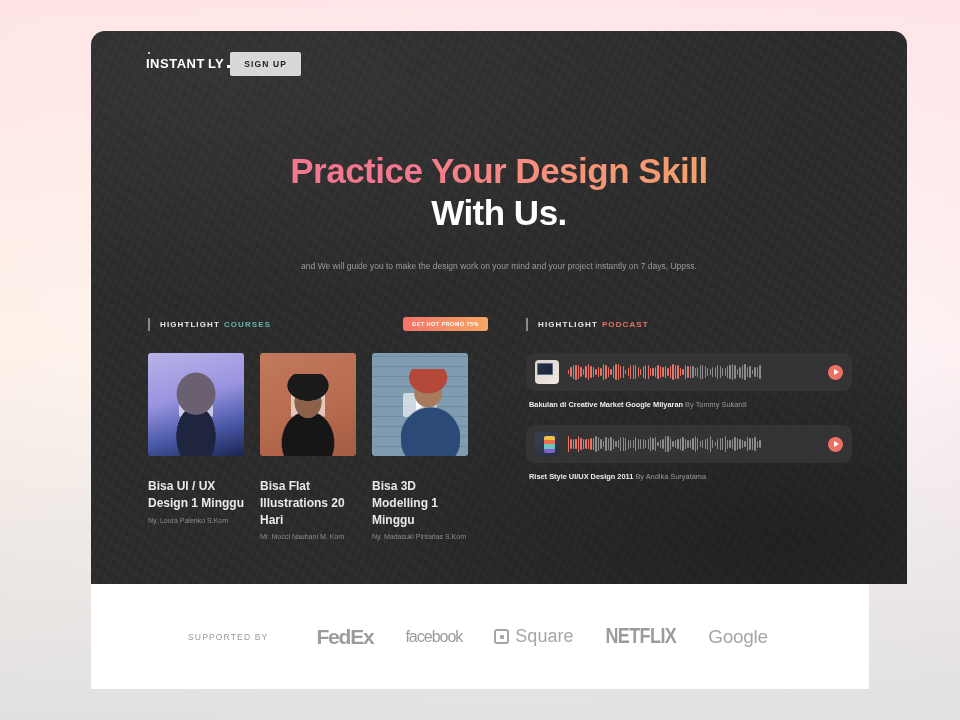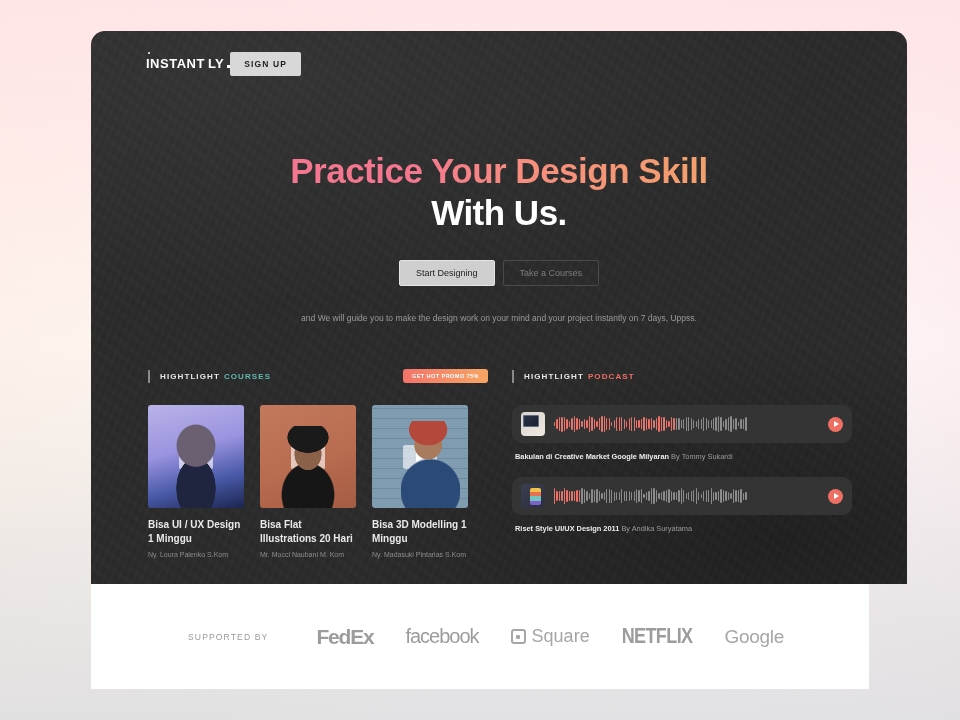--- a/index.html
+++ b/index.html
@@ -44,21 +44,21 @@
              -webkit-background-clip:text; background-clip:text; color:transparent; }
   .hl-white { color:#fff; }
   .cta { margin-top:26px; display:flex; justify-content:center; gap:8px; }
   .btn-primary { background:#cfcfcf; color:#1e1e1e; font-size:9px; padding:7px 16px;
                  border:1px solid #e4e4e4; border-radius:2px; cursor:pointer; }
   .btn-ghost { background:transparent; color:#7d7d7d; font-size:9px; padding:7px 16px;
                border:1px solid #4a4a4a; border-radius:2px; cursor:pointer; }
   .lede { margin-top:24px; color:#9a9a9a; font-size:8.5px; line-height:2.0; }
 
   
-  .cols { display:flex; padding:42px 55px 0 57px; gap:24px;justify-content:center; }
+  .cols { display:flex; padding:42px 55px 0 57px; gap:38px;justify-content:center; }
   .col-courses { width:340px; }
   .col-podcast { flex:1; }
 
   .sechead { display:flex; align-items:center; height:14px; margin-bottom:22px; }
   .bar { width:2px; height:13px; background:#8a8a8a; margin-right:10px; }
   .sechead .t1 { color:#e8e8e8; font-size:8px; font-weight:bold; letter-spacing:1.1px; }
   .sechead .t2 { font-size:8px; font-weight:bold; letter-spacing:1.1px; margin-left:4px; }
   .promo { margin-left:auto; font-size:5.6px; font-weight:bold; color:#fff; letter-spacing:.4px;
            padding:4px 9px; border-radius:3px;
            background:linear-gradient(90deg,#f4736a,#f6a663); }
@@ -81,21 +81,21 @@
   .t2img::after{content:"";position:absolute;left:20%;top:20%;width:60%;height:80%;
     background:radial-gradient(38% 20% at 50% 14%, #1a1a1a 0 92%, transparent 95%),
                radial-gradient(26% 22% at 50% 34%, #8b6149 0 88%, transparent 92%),
                radial-gradient(54% 46% at 50% 84%, #161616 0 82%, transparent 86%);}
   .t3img { background:repeating-linear-gradient(0deg,#7f9cb0 0 9px,#6e8b9f 9px 10px),
                      linear-gradient(#7f9cb0,#7f9cb0); }
   .t3img::after{content:"";position:absolute;left:30%;top:16%;width:62%;height:84%;
     background:radial-gradient(36% 20% at 46% 10%, #b4483a 0 88%, transparent 92%),
                radial-gradient(26% 18% at 46% 28%, #a87a5e 0 88%, transparent 92%),
                radial-gradient(62% 44% at 50% 80%, #2b4a77 0 80%, transparent 84%);}
-  .card h4 { color:#e9e9e9; font-size:10px; font-weight:bold; margin-top:10px; line-height:1.4; }
+  .card h4 { color:#e9e9e9; font-size:12px; font-weight:bold; margin-top:22px; line-height:1.4; }
   .card p { color:#8d8d8d; font-size:7px; margin-top:5px; }
 
   
   .prow { margin-bottom:16px; }
   .pbar { background:#343434; border-radius:9px; padding:7px 9px; display:flex;
           align-items:center; gap:9px; }
   .pthumb { width:24px; height:24px; border-radius:4px; flex:0 0 24px; position:relative;
             overflow:hidden; }
   .pthumb.a { background:linear-gradient(145deg,#d9d4cd,#efe9e1); }
   .pthumb.a::after{content:"";position:absolute;left:2px;top:3px;width:16px;height:12px;
@@ -116,21 +116,21 @@
   .pmeta { margin-top:9px; padding-left:3px; font-size:7.4px; }
   .pmeta b { color:#ededed; font-weight:bold; }
   .pmeta span { color:#9a9a9a; }
 
   
   .footer { position:absolute; left:91px; top:584px; width:778px; height:105px;
             background:#fff; display:flex; align-items:center; padding-left:97px; }
   .supp { color:#9a9a9a; font-size:8.6px; letter-spacing:1.1px; }
   .brands { display:flex; align-items:center; gap:32px; margin-left:48px; color:#a6a6a6; }
   .b-fedex { font-size:21px; font-weight:bold; letter-spacing:-1.2px; color:#9c9c9c; }
-  .b-fb { font-size:20px; letter-spacing:-1px; color:#9c9c9c; }
+  .b-fb { font-size:16px; letter-spacing:-1px; color:#9c9c9c; }
   .b-sq { display:flex; align-items:center; gap:6px; }
   .b-sq .icon { width:15px; height:15px; border:2px solid #a6a6a6; border-radius:3px;
                 display:flex; align-items:center; justify-content:center; }
   .b-sq .icon i { width:4px; height:4px; background:#a6a6a6; border-radius:1px; }
   .b-sq .tx { font-size:18px; color:#a6a6a6; }
   .b-nf { font-size:18px; font-weight:bold; letter-spacing:-.6px; color:#9c9c9c;
           transform:scaleY(1.25); }
   .b-gg { font-size:19px; color:#a6a6a6; letter-spacing:-.3px; }
 </style>
 </head>
@@ -146,24 +146,20 @@
       <span class="sq"></span>
     </div>
     <button class="signup">SIGN UP</button>
   </div>
 
   <div class="hero">
     <h1>
       <span class="hl-grad">Practice Your Design Skill</span><br>
       <span class="hl-white">With Us.</span>
     </h1>
-    <div class="cta">
-      <button class="btn-primary">Start Designing</button>
-      <button class="btn-ghost">Take a Courses</button>
-    </div>
     <div class="lede">
       <div>and We will guide you to make the design work on your mind and your project instantly on 7 days, Uppss.</div>
     </div>
   </div>
 
   <div class="cols">
 
     <div class="col-courses">
       <div class="sechead">
         <span class="bar"></span>

